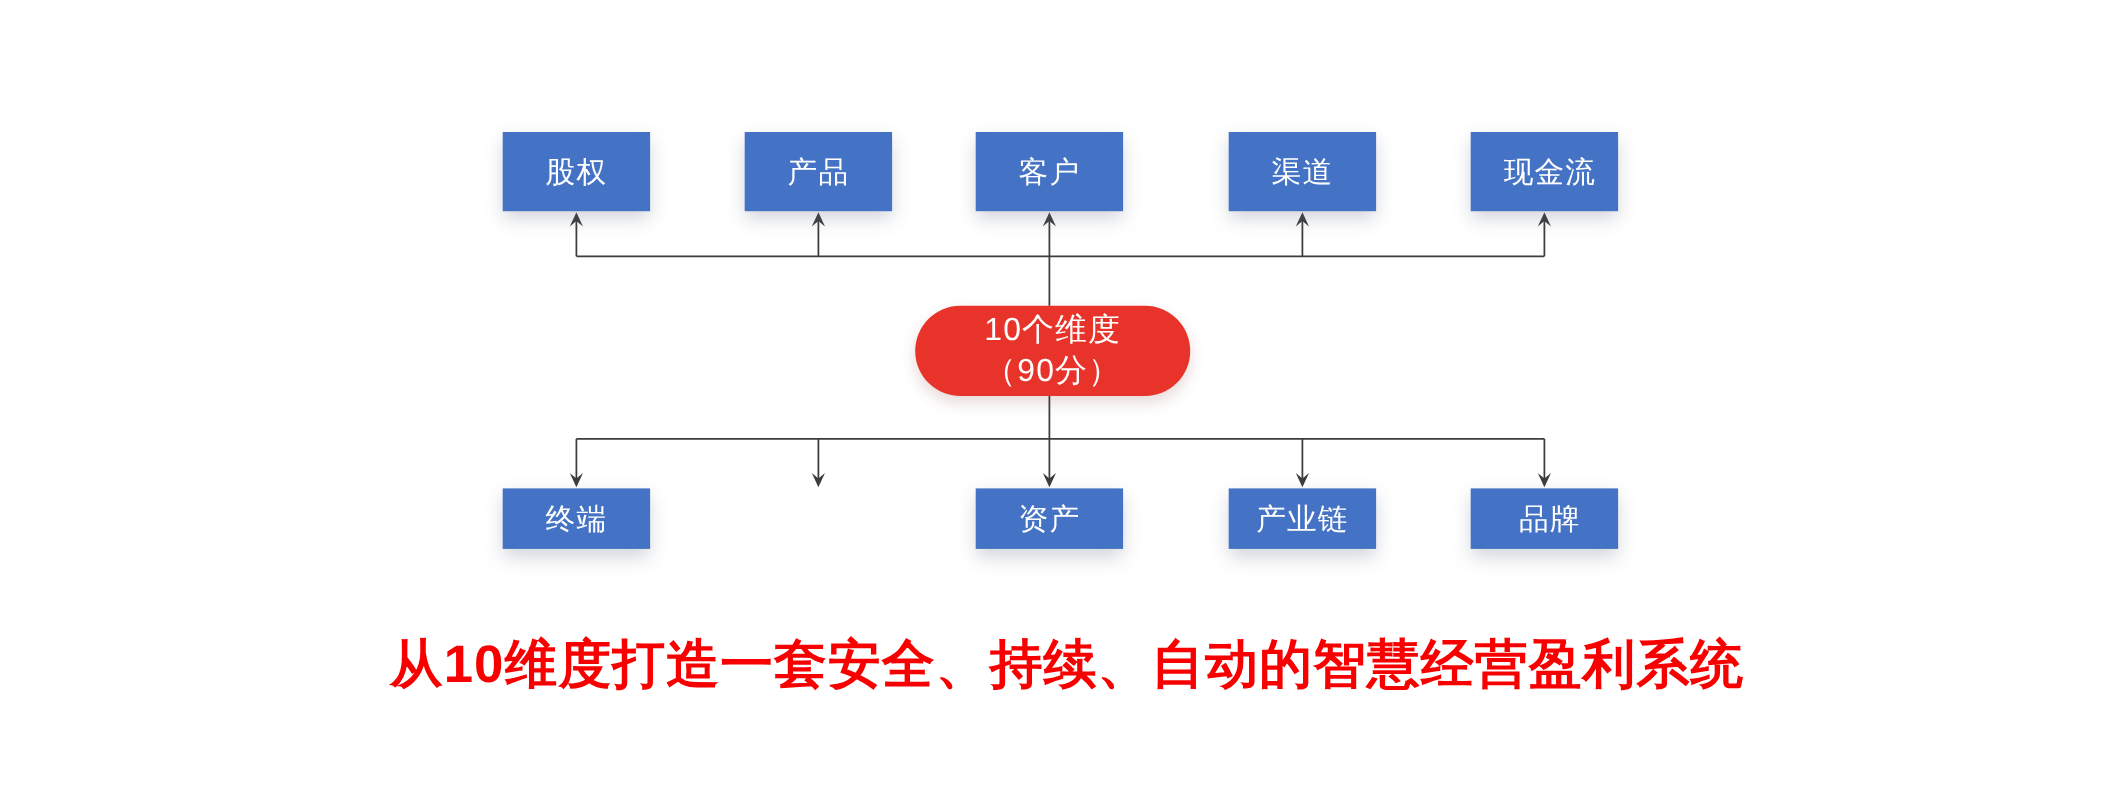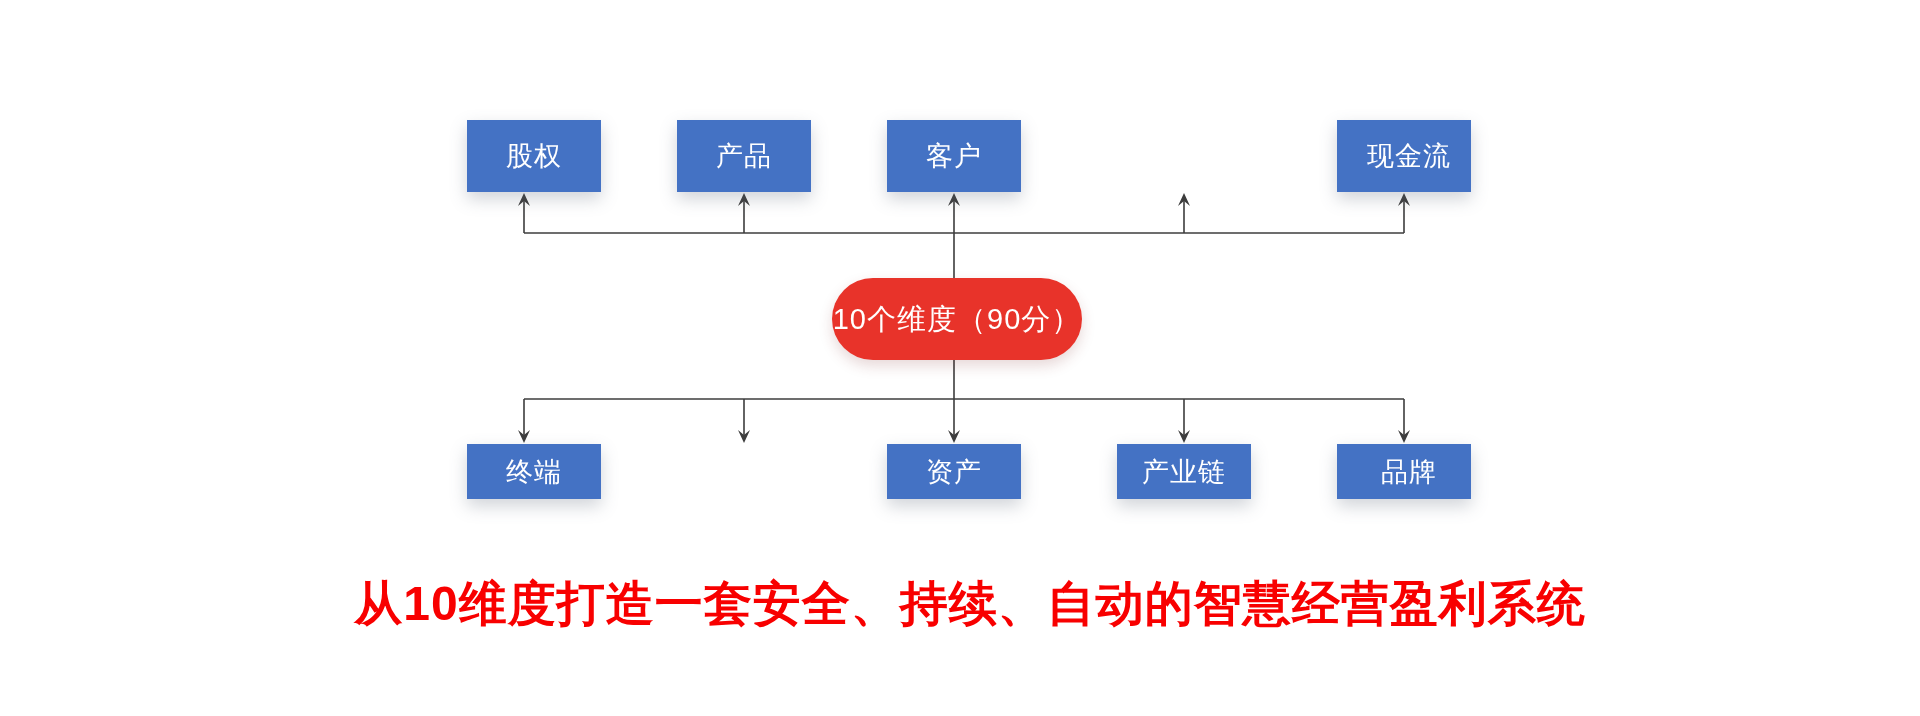--- a/index.html
+++ b/index.html
@@ -29,36 +29,36 @@
     color: #ffffff;
     display: flex;
     align-items: center;
     justify-content: center;
     font-size: 27px;
     letter-spacing: 1px;
     box-shadow: 0 7px 16px rgba(90, 100, 120, 0.28);
   }
   .node.top-row    { top: 120px; }
   .node.bottom-row { top: 444px; height: 55px; }
-  .pos-0 { left: 467px; }
+  .pos-0 { left: 457px; }
   .pos-1 { left: 677px; }
   .pos-2 { left: 887px; }
   .pos-3 { left: 1117px; }
   .pos-4 { left: 1337px; padding-left: 10px; }
   .center-pill {
     position: absolute;
     left: 832px;
     top: 278px;
     width: 250px;
     height: 82px;
     background: #e8332a;
     border-radius: 41px;
     color: #ffffff;
     display: flex;
-    flex-direction: row;
+    flex-direction: column;
     align-items: center;
     justify-content: center;
     font-size: 29px;
     line-height: 37px;
     letter-spacing: 1px;
     box-shadow: 0 6px 14px rgba(120, 40, 40, 0.18);
   }
   .diagram-title {
     position: absolute;
     left: 0;
@@ -110,20 +110,21 @@
       <polygon points="744,443 738,430 744,435 750,430"></polygon>
       <polygon points="954,443 948,430 954,435 960,430"></polygon>
       <polygon points="1184,443 1178,430 1184,435 1190,430"></polygon>
       <polygon points="1404,443 1398,430 1404,435 1410,430"></polygon>
     </g>
   </svg>
 
   <div class="node top-row pos-0">股权</div>
   <div class="node top-row pos-1">产品</div>
   <div class="node top-row pos-2">客户</div>
+  <div class="node top-row pos-3">渠道</div>
   <div class="node top-row pos-4">现金流</div>
 
   <div class="center-pill">
     <span>10个维度</span>
     <span>（90分）</span>
   </div>
 
   <div class="node bottom-row pos-0">终端</div>
   <div class="node bottom-row pos-2">资产</div>
   <div class="node bottom-row pos-3">产业链</div>

